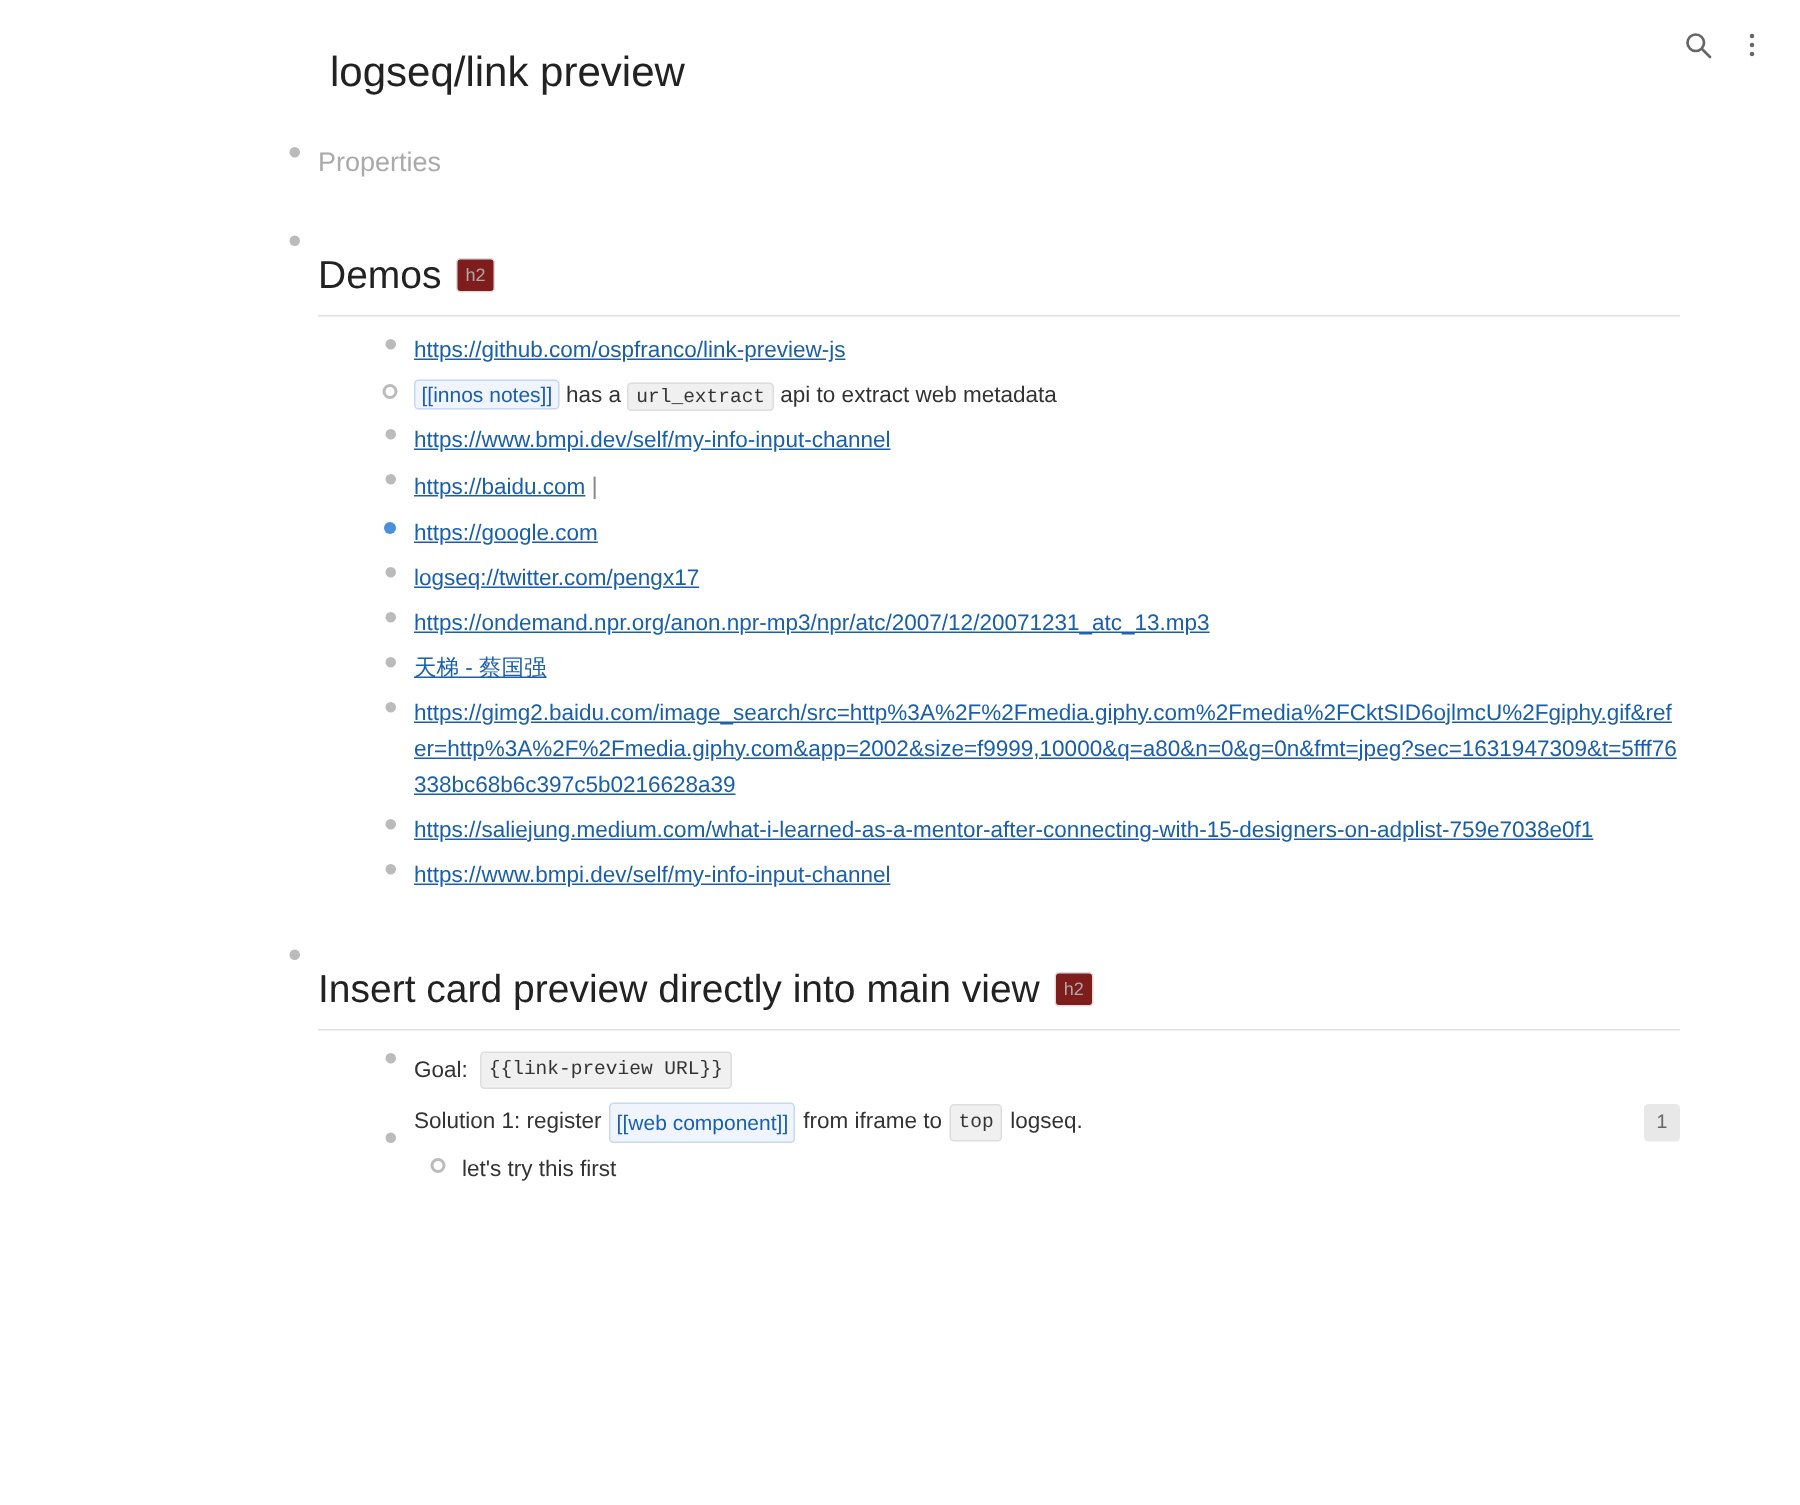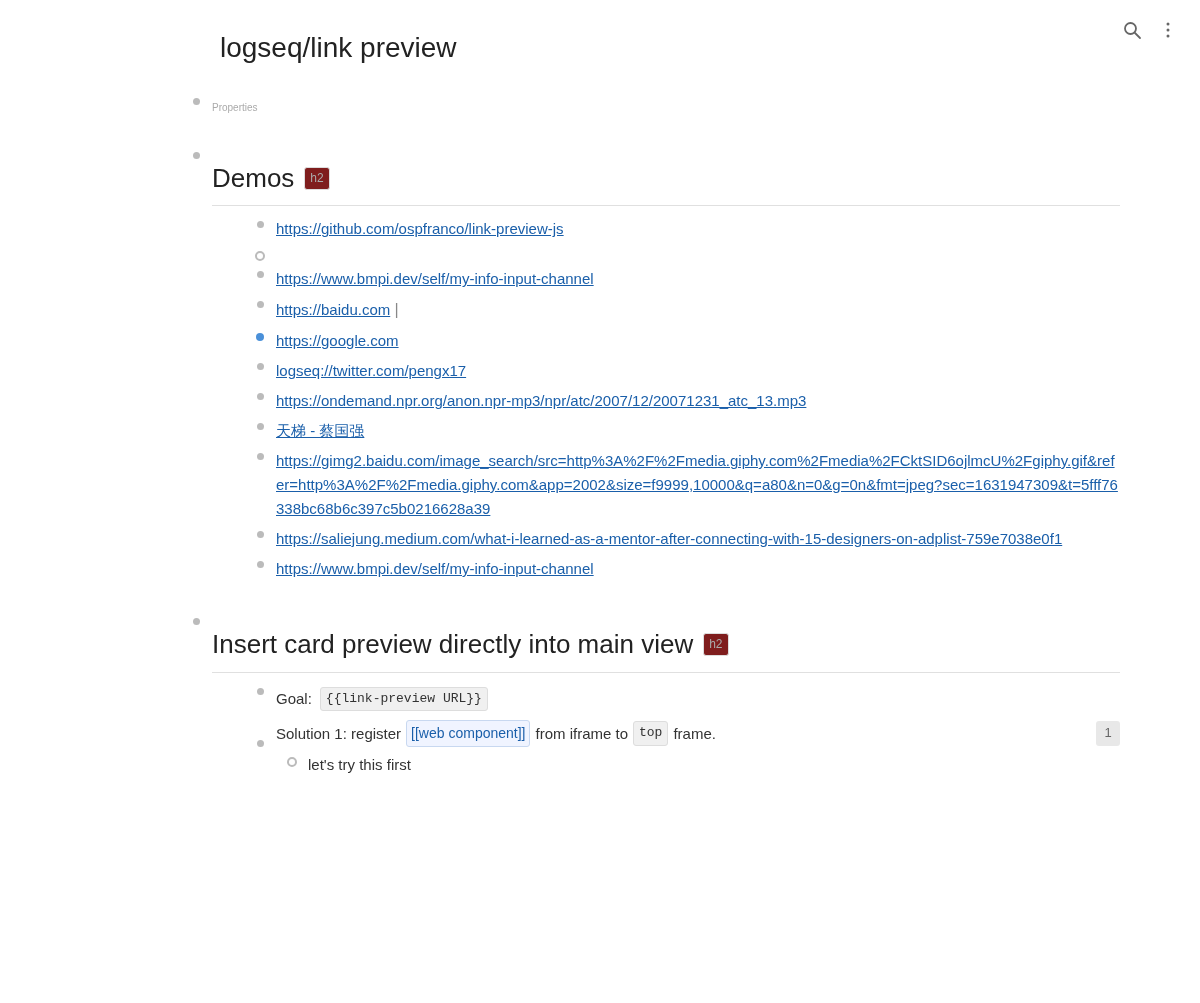--- a/index.html
+++ b/index.html
@@ -108,21 +108,21 @@
       background: #7f1d1d;
     }
     .link {
       color: #1a5faa;
       text-decoration: underline;
       cursor: pointer;
       word-break: break-all;
     }
     .properties-label {
       color: #aaa;
-      font-size: 10px;
+      font-size: 18px;
     }
     code.inline {
       background: #f0f0f0;
       border: 1px solid #ddd;
       border-radius: 3px;
       padding: 1px 5px;
       font-family: 'Courier New', monospace;
       font-size: 13px;
       color: #333;
     }
@@ -220,20 +220,26 @@
                 </div>
               <div class="bullet-content">
                 <a class="link" href="#">https://github.com/ospfranco/link-preview-js</a>
               </div>
             </div>
 
             <div class="bullet-row">
               <div class="bullet-dot">
                   <span class="dot-outline"></span>
                 </div>
+              <div class="bullet-content">
+                <span class="page-ref">[[innos notes]]</span>
+                <span> has a </span>
+                <code class="inline">url_extract</code>
+                <span> api to extract web metadata</span>
+              </div>
             </div>
 
             <div class="bullet-row">
               <div class="bullet-dot">
                   <span class="dot"></span>
                 </div>
               <div class="bullet-content">
                 <a class="link" href="#">https://www.bmpi.dev/self/my-info-input-channel</a>
               </div>
             </div>
@@ -341,21 +347,21 @@
 
             <div class="bullet-row" style="align-items:flex-end;">
               <div class="bullet-dot">
                   <span class="dot"></span>
                 </div>
               <div class="bullet-content" style="display:flex;align-items:center;gap:5px;flex-wrap:wrap;">
                 <span>Solution 1: register</span>
                 <span class="page-ref">[[web component]]</span>
                 <span> from iframe to </span>
                 <code class="inline">top</code>
-                <span> frame.</span>
+                <span> logseq.</span>
                 <span class="badge-number">1</span>
               </div>
             </div>
 
             <div class="sub-bullet">
               <div class="bullet-row">
                 <div class="bullet-dot">
                   <span class="dot-outline"></span>
                 </div>
                 <div class="bullet-content">

